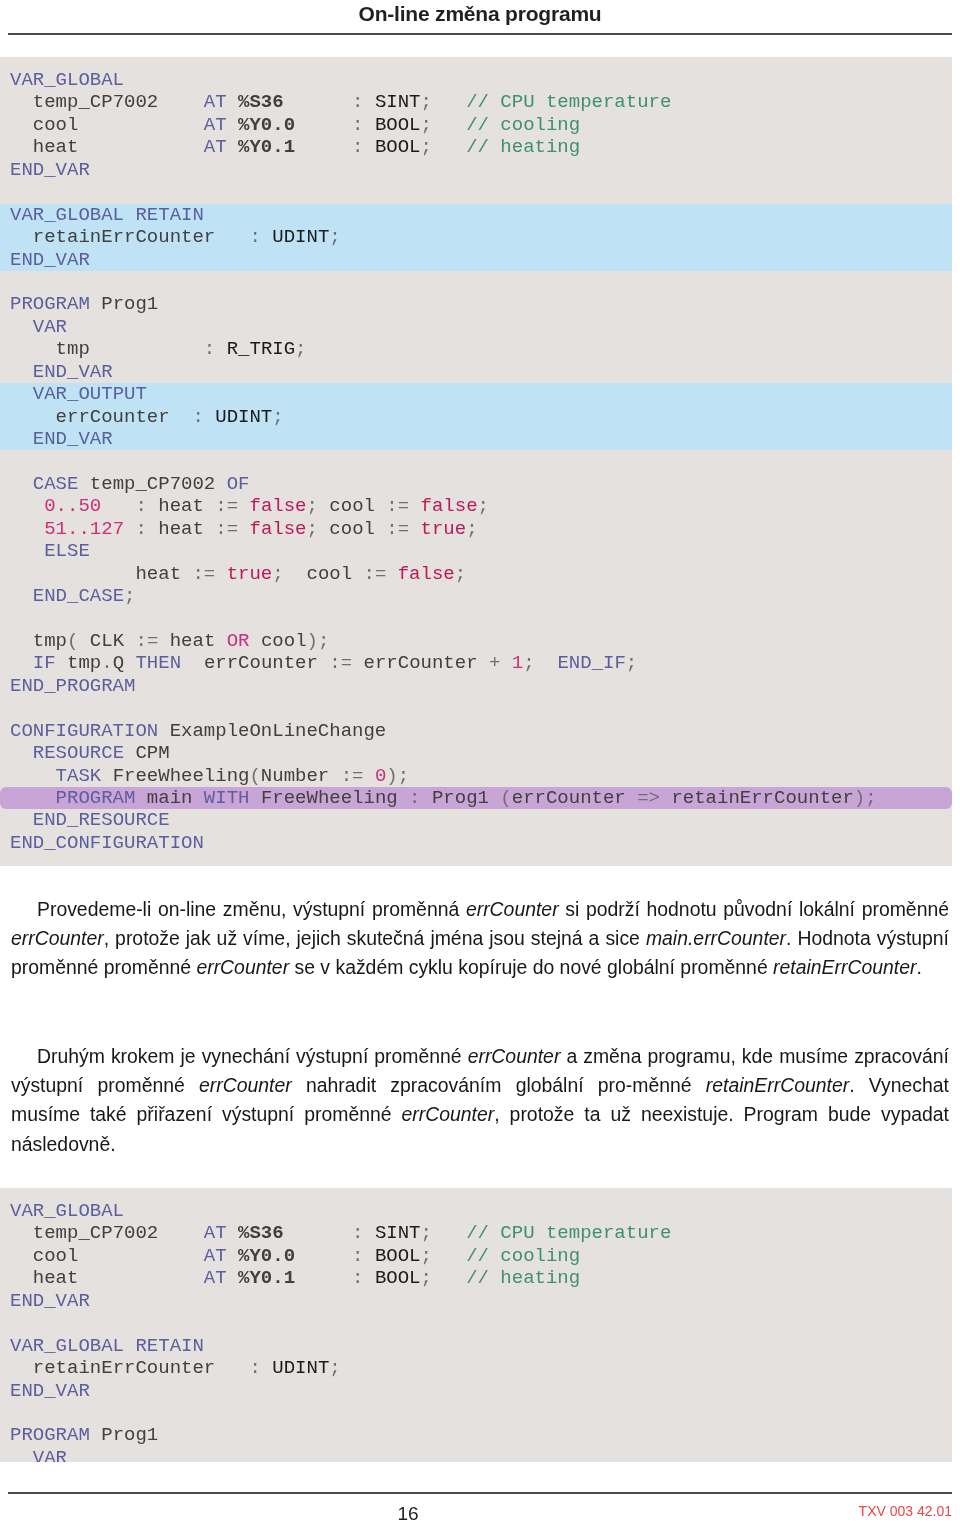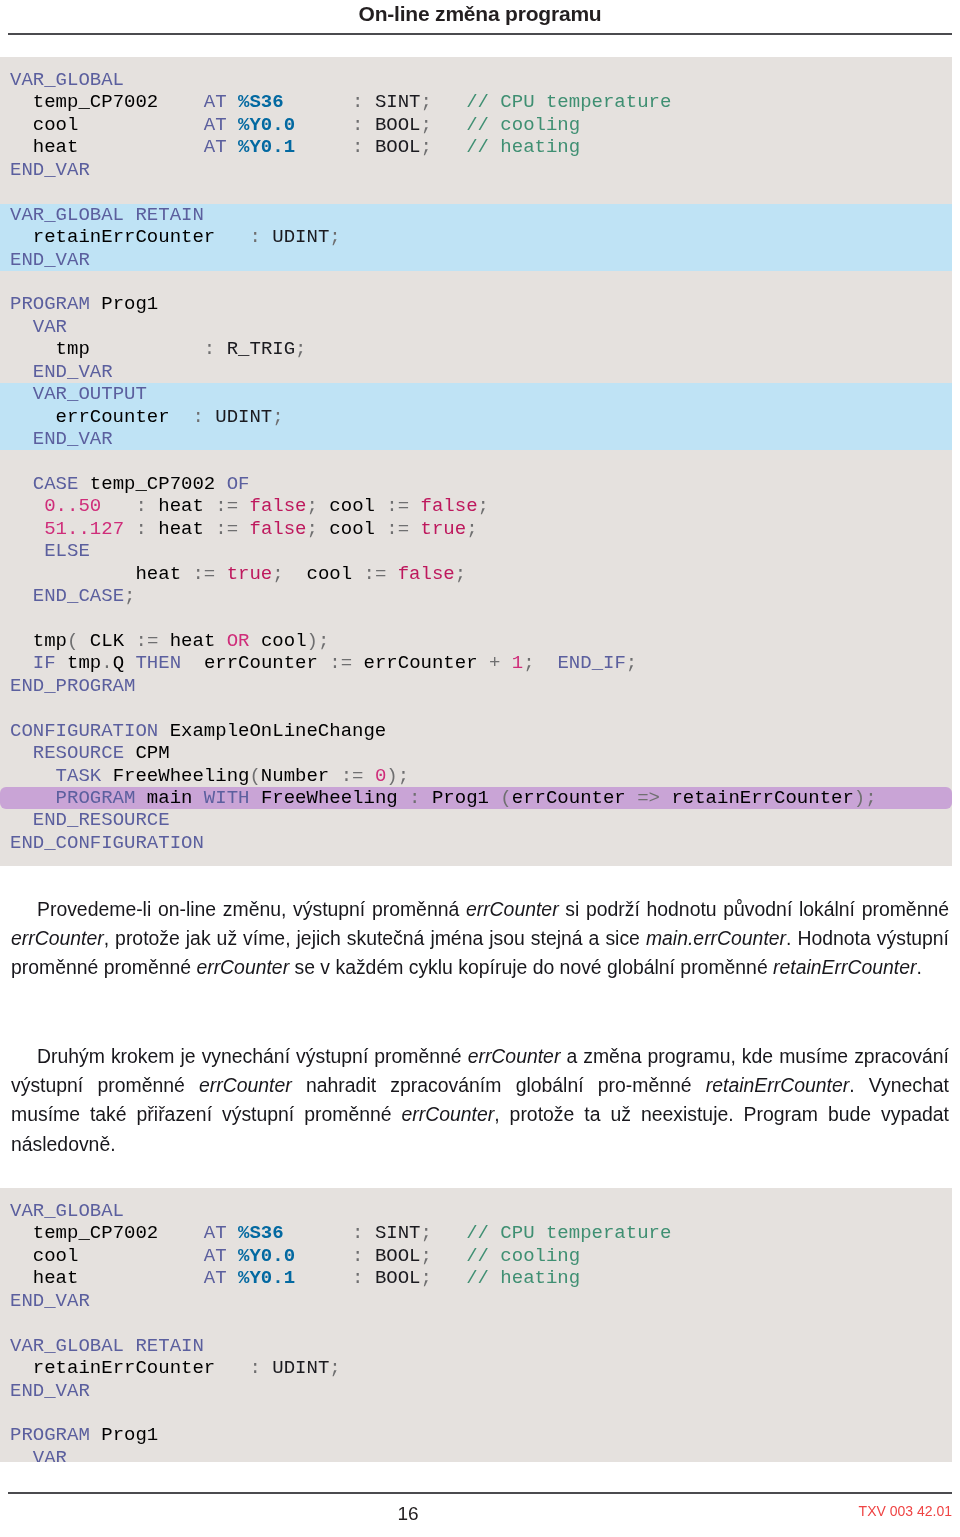--- a/index.html
+++ b/index.html
@@ -50,23 +50,23 @@
     overflow: hidden;
   }
   .code-block .ln { display: block; height: 22.45px; padding-left: 10px; }
 
   
   .hl-blue   { background: #bfe3f5; }
   .hl-purple { background: #c9a4d6; border-radius: 6px; }
 
   
   .kw   { color: #5b5f9e; }               
-  .var  { color: #000000; }               
+  .var  { color: #404040; }               
   .typ  { color: #1b1b20; font-weight: normal; }               
-  .addr { color: #0369a1; font-weight: bold; }  
+  .addr { color: #404040; font-weight: bold; }  
   .cmt  { color: #3f8f72; }               
   .num  { color: #cf2d7a; }               
   .bool { color: #be185d; }               
   .op   { color: #cf2d7a; }               
   .pl   { color: #6f6f70; }               
 
   
   .prose {
     position: absolute;
     left: 11px;

